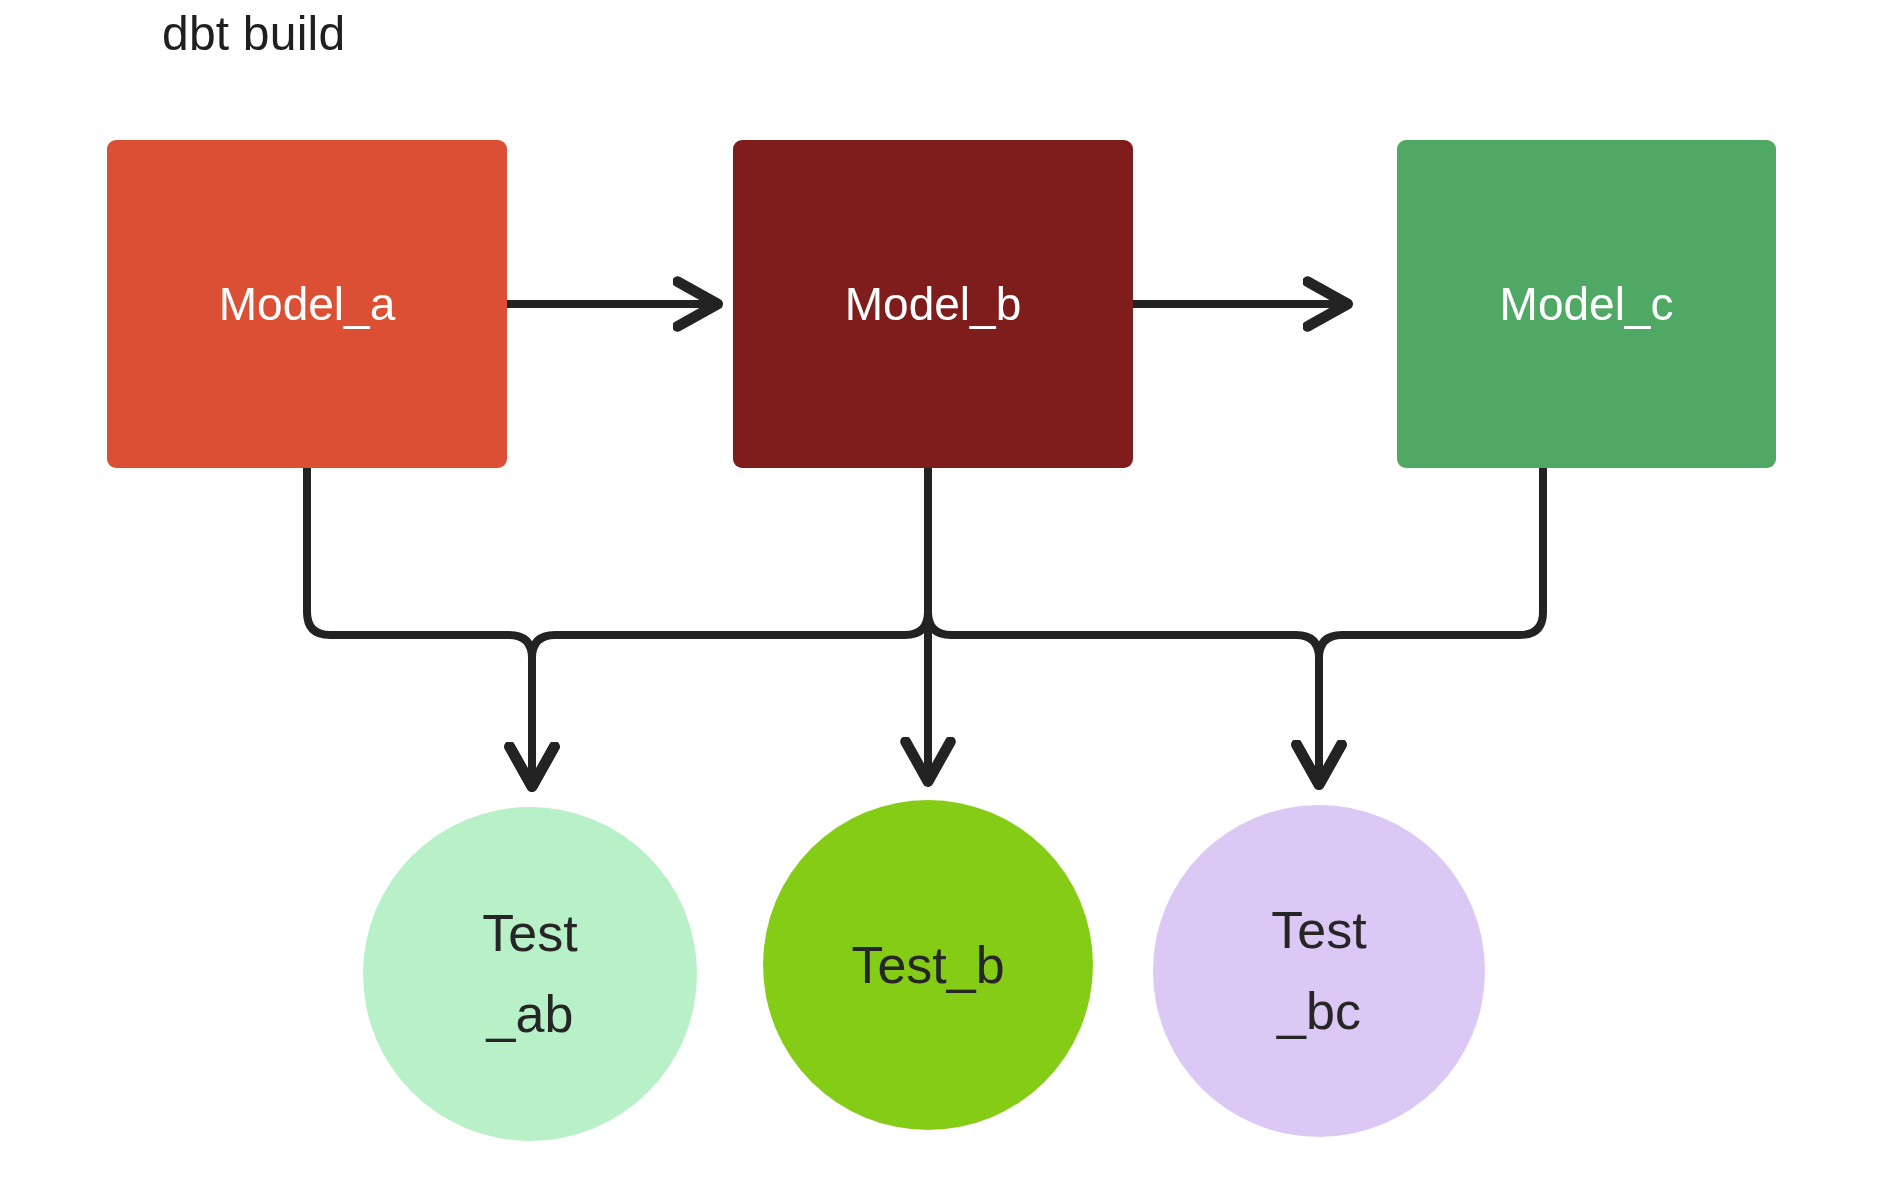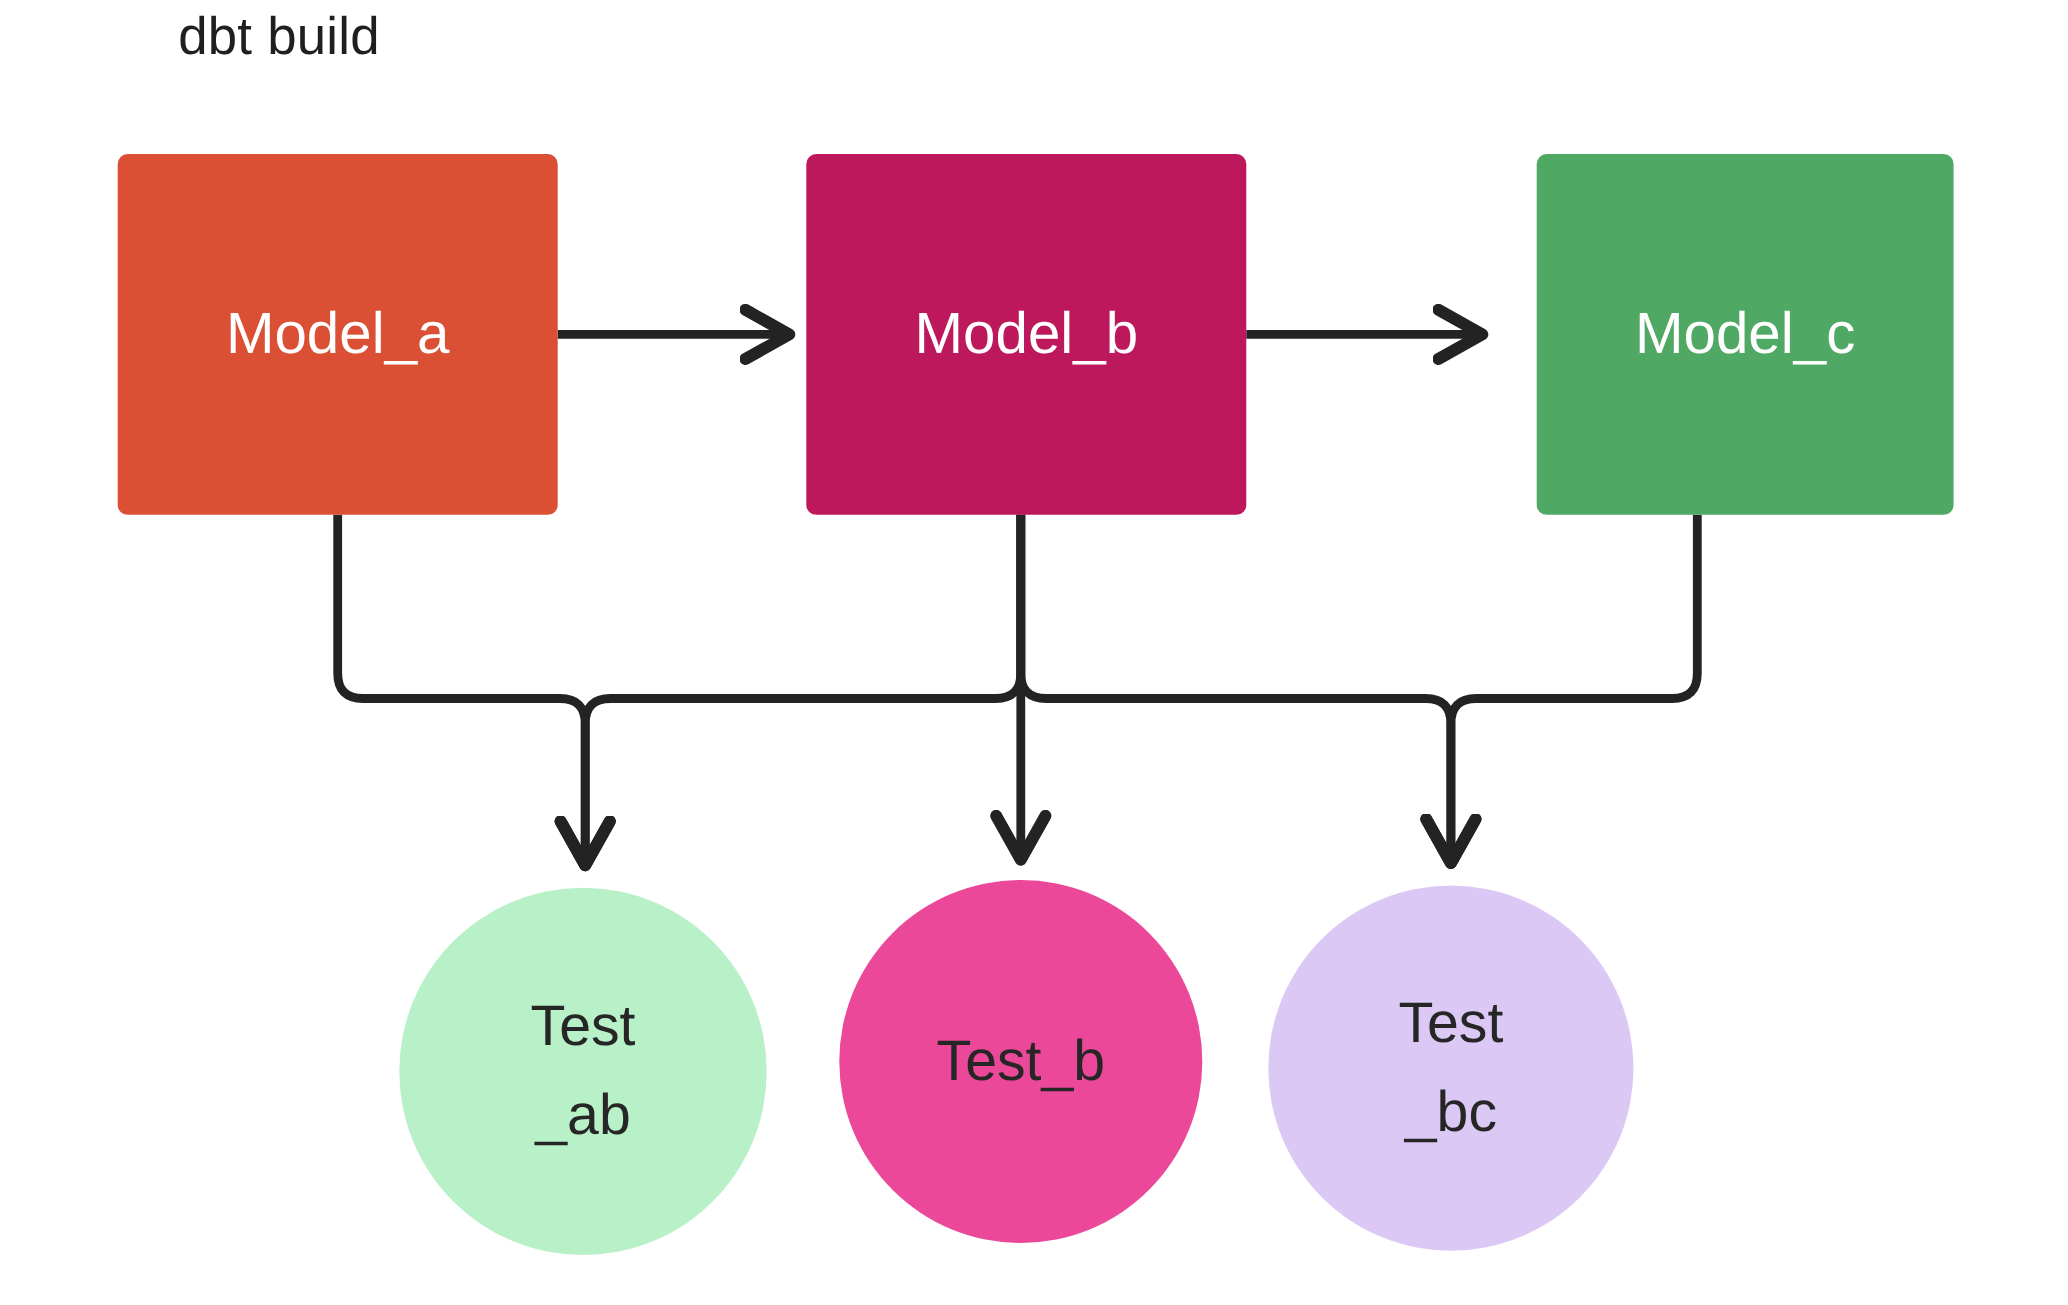--- a/index.html
+++ b/index.html
@@ -39,21 +39,21 @@
   }
   .node-box {
     position: absolute;
     border-radius: 9px;
     display: flex;
     align-items: center;
     justify-content: center;
     box-sizing: border-box;
   }
   .node-box .node-label {
-    font-size: 53px;
+    font-size: 46px;
     color: #ffffff;
     line-height: 1.15;
     text-align: center;
     white-space: nowrap;
   }
   .node-circle {
     position: absolute;
     border-radius: 50%;
     display: flex;
     align-items: center;
@@ -105,34 +105,34 @@
       <path d="M 928 468 L 928 612 Q 928 635 951 635 L 1296 635 Q 1319 635 1319 658 L 1319 783" marker-end="url(#arrowhead)"></path>
 
       <path d="M 1543 468 L 1543 612 Q 1543 635 1520 635 L 1342 635 Q 1319 635 1319 658 L 1319 783" marker-end="url(#arrowhead)"></path>
     </g>
   </svg>
 
   <div class="node-box" id="node-model-a" style="background:#DB5035">
     <span class="node-label">Model_a</span>
   </div>
 
-  <div class="node-box" id="node-model-b" style="background:#be185d">
+  <div class="node-box" id="node-model-b" style="background:#7f1d1d">
     <span class="node-label">Model_b</span>
   </div>
 
   <div class="node-box" id="node-model-c" style="background:#50A865">
     <span class="node-label">Model_c</span>
   </div>
 
   <div class="node-circle" id="node-test-ab" style="background:#B8F0C8">
     <span class="node-label">Test
 _ab</span>
   </div>
 
-  <div class="node-circle" id="node-test-b" style="background:#ec4899">
+  <div class="node-circle" id="node-test-b" style="background:#84cc16">
     <span class="node-label">Test_b</span>
   </div>
 
   <div class="node-circle" id="node-test-bc" style="background:#DCC8F5">
     <span class="node-label">Test
 _bc</span>
   </div>
 
 </div>
 

